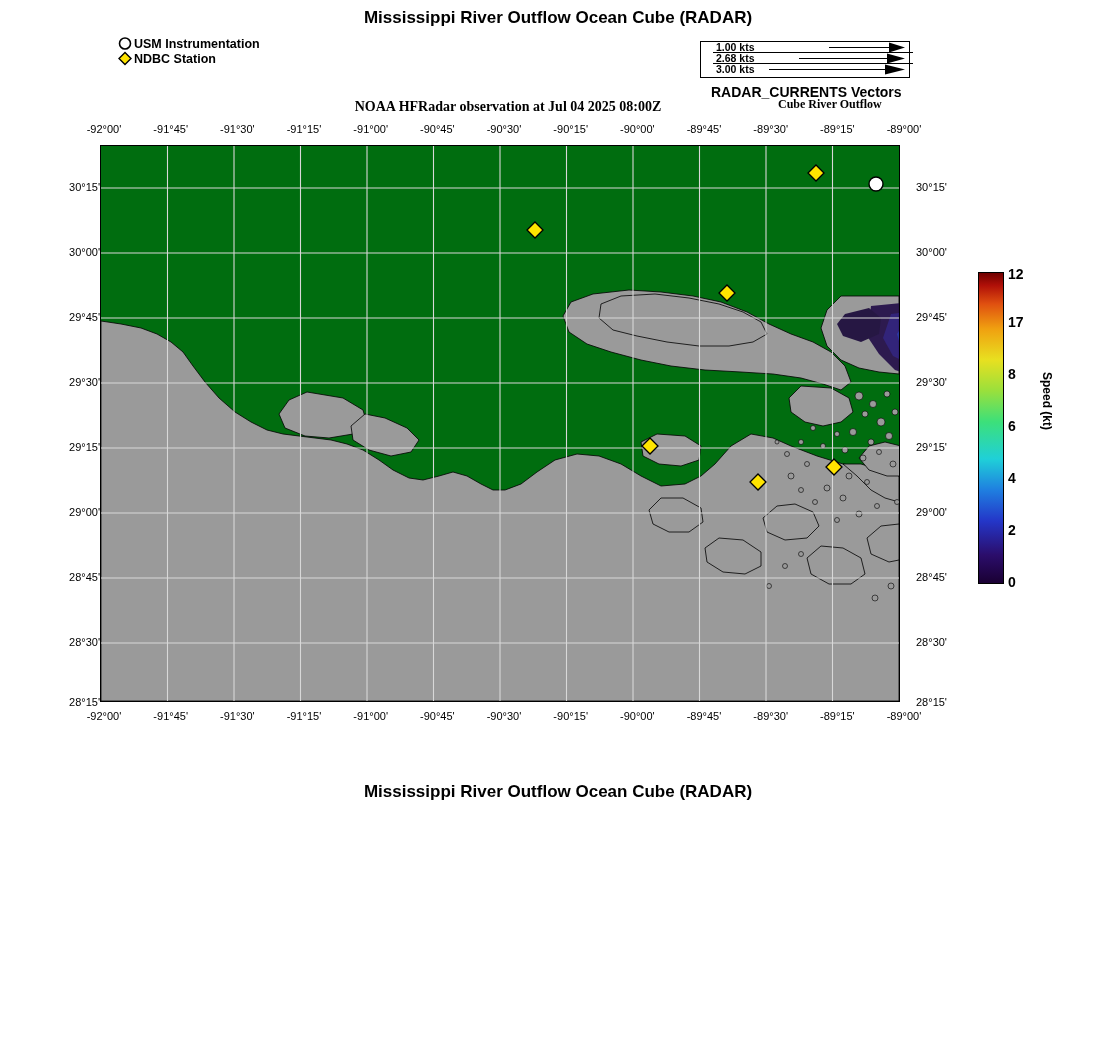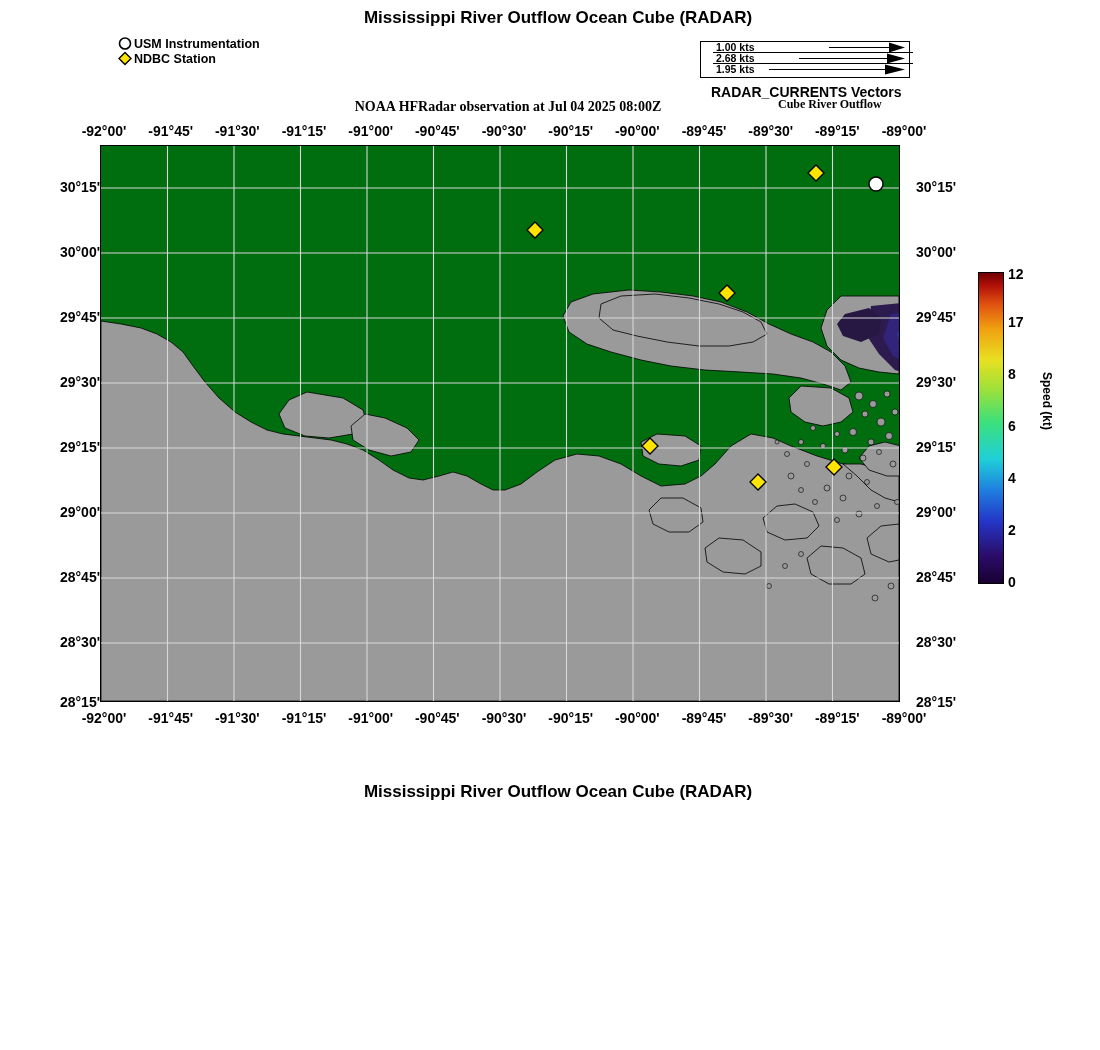--- a/index.html
+++ b/index.html
@@ -93,22 +93,22 @@
     width: 800px; height: 557px;
     border: 1px solid #000;
     box-sizing: border-box;
     overflow: hidden;
     background: #006d0f;
   }
   #map-canvas { position: absolute; left: 0; top: 0; }
 
   .tick-label {
     position: absolute;
-    font-size: 14px;
-    font-weight: bold;
+    font-size: 11px;
+    font-weight: normal;
     white-space: nowrap;
   }
   .tick-top { transform: translateX(-50%); }
   .tick-bottom { transform: translateX(-50%); }
   .tick-left { transform: translateY(-50%); text-align: right; }
   .tick-right { transform: translateY(-50%); text-align: left; }
 
   
   #colorbar-wrap { left: 978px; top: 272px; }
   #colorbar {
@@ -168,21 +168,21 @@
     </svg>
   </div>
   <div class="vk-row" style="top:11px;">
     <span>2.68 kts</span>
     <svg style="position:absolute;right:2px;top:0;" width="130" height="11" viewBox="0 0 130 11">
       <line x1="18" y1="5.5" x2="120" y2="5.5" stroke="#000" stroke-width="1"></line>
       <polygon points="106,0.5 124,5.5 106,10.5" fill="#000"></polygon>
     </svg>
   </div>
   <div class="vk-row" style="top:22px;">
-    <span>1.95 kts</span>
+    <span>3.00 kts</span>
     <svg style="position:absolute;right:2px;top:0;" width="150" height="11" viewBox="0 0 150 11">
       <line x1="8" y1="5.5" x2="140" y2="5.5" stroke="#000" stroke-width="1"></line>
       <polygon points="124,0.5 144,5.5 124,10.5" fill="#000"></polygon>
     </svg>
   </div>
 </div>
 <div class="abs" id="vector-key-caption">RADAR_CURRENTS Vectors</div>
 
 <div class="abs" id="subtitle">NOAA HFRadar observation at Jul 04 2025 08:00Z</div>
 <div class="abs" id="outflow-label">Cube River Outflow</div>

